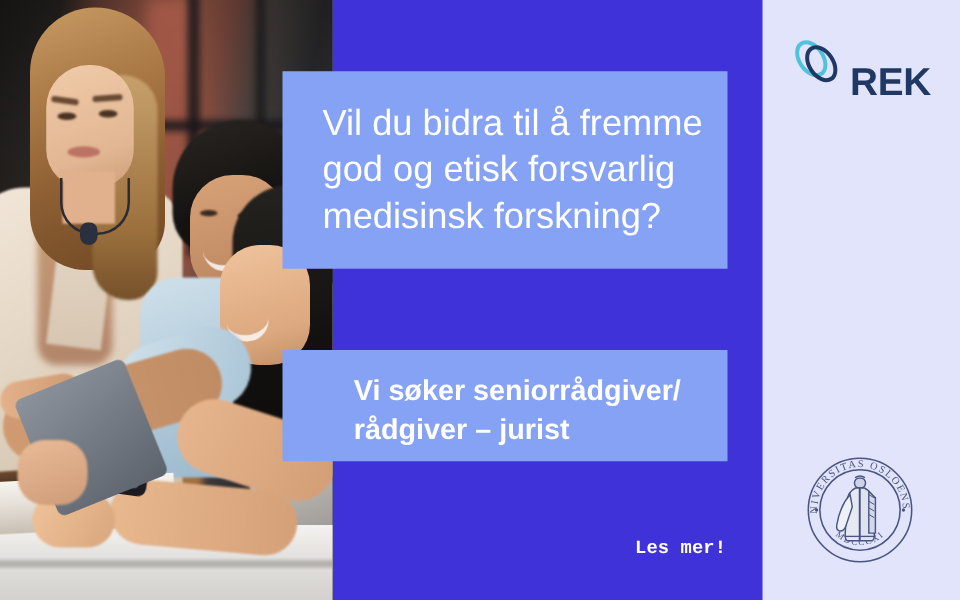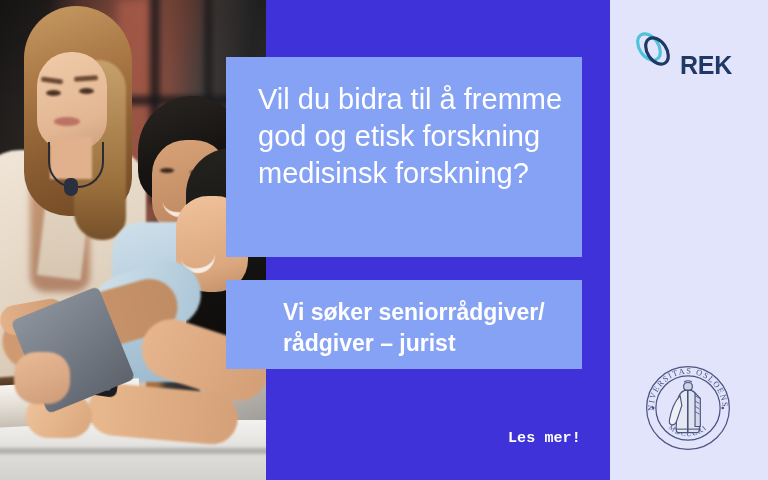--- a/index.html
+++ b/index.html
@@ -362,21 +362,21 @@
     gap: 4px;
   }
   .rek-mark {
     width: 44px;
     height: 44px;
     flex: 0 0 44px;
   }
   .rek-word {
     font-family: "Liberation Sans", sans-serif;
     font-weight: bold;
-    font-size: 25px;
+    font-size: 31px;
     letter-spacing: -0.2px;
     color: #1F3864;
     line-height: 1;
     margin-top: 32px;
   }
 
   
   .uio-seal {
     position: absolute;
     right: 36px;
@@ -388,21 +388,21 @@
   
   .textbox {
     position: absolute;
     background: #86A2F5;
     box-sizing: border-box;
   }
   .box-question {
     left: 226px;
     top: 57px;
     width: 356px;
-    height: 200px;
+    height: 158px;
     padding: 24px 46px 0 32px;
   }
   .box-question .line {
     color: #ffffff;
     font-size: 29px;
     line-height: 37px;
     font-weight: normal;
     white-space: nowrap;
   }
   .box-role {
@@ -526,21 +526,21 @@
       <path d="M54 30 q7 3 8 13 l1 30 q0 4 -2 5 l-11 0 l0 -48 Z" fill="#dfe2ef"></path>
       <path d="M41 36 q-9 10 -12 27 q-1 5 2 6 q4 1 6 -4 l6 -18 Z" fill="#eef0f7"></path>
       <path d="M58 33 l6 6 l0 32 l-6 0 Z" fill="#d4d8ea"></path>
       <path d="M58 36 l5 3 M58 42 l5 3 M58 48 l5 3 M58 54 l5 3" stroke-width="0.9"></path>
       <path d="M36 74 l28 0" stroke-width="1.2"></path>
     </g>
   </svg>
 
   <div class="textbox box-question">
     <div class="line">Vil du bidra til å fremme</div>
-    <div class="line">god og etisk forskning</div>
+    <div class="line">god og etisk forsvarlig</div>
     <div class="line">medisinsk forskning?</div>
   </div>
 
   <div class="textbox box-role">
     <div class="line">Vi søker seniorrådgiver/</div>
     <div class="line">rådgiver – jurist</div>
   </div>
 
   <div class="cta">Les mer!</div>
 

